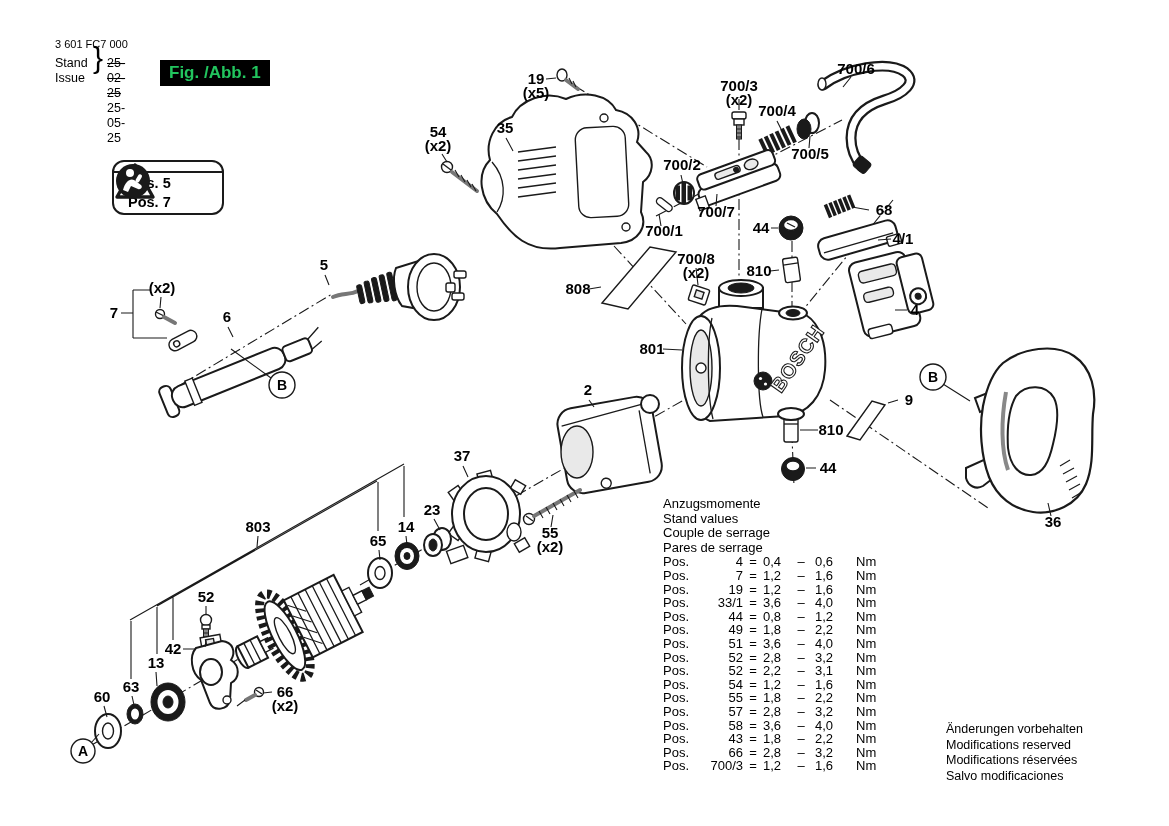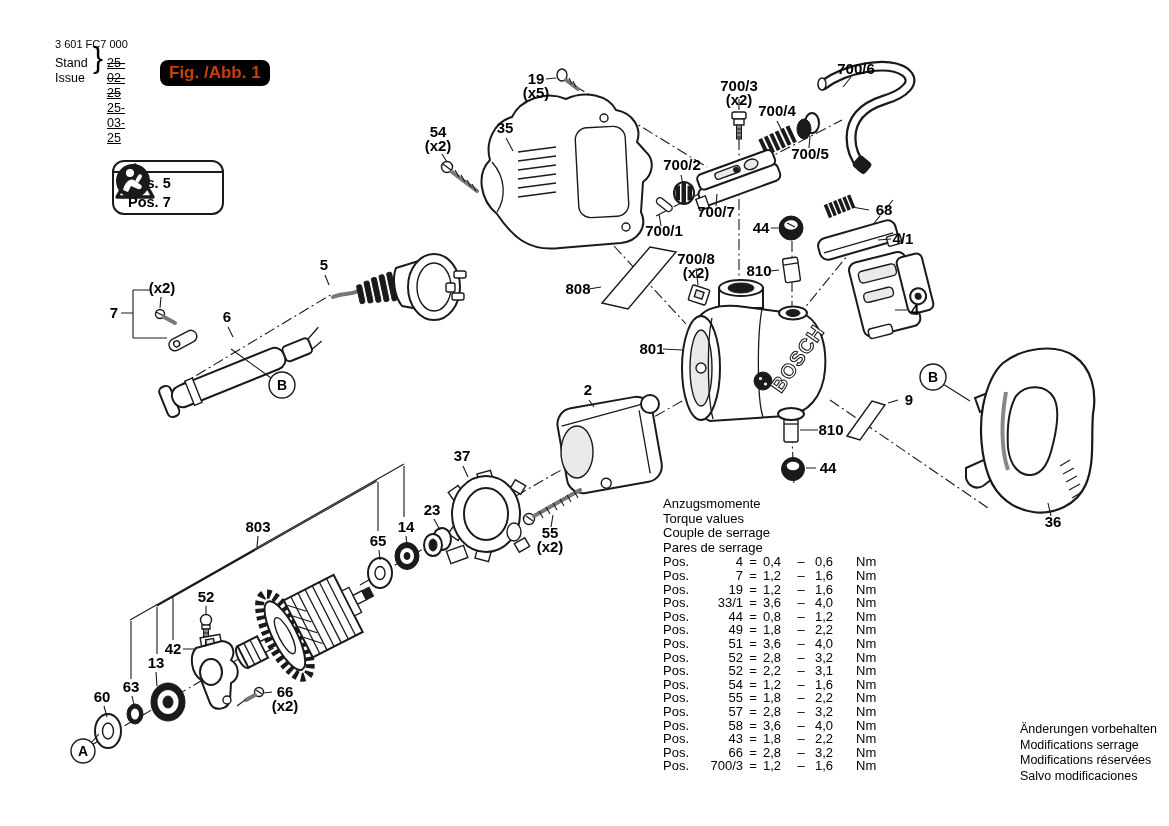--- a/index.html
+++ b/index.html
@@ -18,38 +18,38 @@
   .thr{stroke:#1a1a1a;stroke-width:1.1;fill:none;}
   .lbl{font:bold 15px "Liberation Sans",sans-serif;fill:#000;text-anchor:middle;}
   .ref{font:bold 14px "Liberation Sans",sans-serif;fill:#000;text-anchor:middle;}
   .brand{font:bold 20px "Liberation Sans",sans-serif;fill:#fff;stroke:#1a1a1a;stroke-width:1.1;letter-spacing:1px;}
   
   .hdr{position:absolute;left:55px;top:38px;}
   .pn{font-size:11px;}
   .si{position:relative;margin-top:6px;font-size:12.5px;line-height:15px;}
   .si .col1{display:inline-block;vertical-align:top;}
   .brace{position:absolute;left:38px;top:-6px;font-size:30px;font-weight:400;}
-  .dates{position:absolute;left:52px;top:0;text-decoration:underline;}
+  .dates{position:absolute;left:52px;top:0;}
   .strike{text-decoration:line-through;}
-  .figbox{position:absolute;left:160px;top:60px;background:#000;color:#c2410c;
-          font-size:17px;font-weight:bold;padding:3px 9px;border-radius:8px;}
+  .figbox{position:absolute;left:160px;top:60px;background:#000;color:#22c55e;
+          font-size:17px;font-weight:bold;padding:3px 9px;}
   
   .wbox{position:absolute;left:112px;top:160px;width:108px;border:2.5px solid #1a1a1a;
         border-radius:12px;background:#fff;}
   .wicons{display:flex;justify-content:center;align-items:center;gap:8px;padding:5px 4px 4px;}
   .wdiv{border-top:2px solid #1a1a1a;}
   .wpos{font-size:14.5px;font-weight:bold;padding:2px 0 3px 14px;line-height:16px;}
   
   .torque{position:absolute;left:655px;top:497px;font-size:13px;line-height:14.6px;margin-left:8px;}
   .trow{display:flex;height:13.6px;line-height:13.6px;}
   .tp{width:36px;} .tn{width:44px;text-align:right;} .te{width:20px;text-align:center;}
   .tv1{width:30px;} .td{width:16px;text-align:center;}
   .tv2{width:30px;text-align:center;} .tu{width:30px;padding-left:17px;}
   
-  .footer{position:absolute;left:1020px;top:722px;font-size:12.5px;line-height:15.5px;}
+  .footer{position:absolute;left:946px;top:722px;font-size:12.5px;line-height:15.5px;}
 </style>
 </head>
 <body>
 
 <div class="page">
 
 <svg width="1169" height="826" viewBox="0 0 1169 826">
 
   <path class="ax" d="M90,746 L247,654 M360,585 L703,389 M162,396 L332,294 M614,246 L686,324 M656,216 L842,120 M739,99 L739,306 M792,241 L792,309 M791,412 L794,486 M893,200 L798,316 M830,400 L988,508 M575,86 L707,167"></path>
 
@@ -386,21 +386,21 @@
 <div class="hdr">
   <div class="pn">3 601 FC7 000</div>
   <div class="si">
     <div class="col1">
       <div>Stand</div>
       <div>Issue</div>
     </div>
     <span class="brace">}</span>
     <div class="dates">
       <div class="strike">25-02-25</div>
-      <div>25-03-25</div>
+      <div>25-05-25</div>
     </div>
   </div>
 </div>
 <div class="figbox">Fig. /Abb. 1</div>
 
 <div class="wbox">
   <div class="wicons">
     <svg width="42" height="38" viewBox="0 0 42 38">
       <polygon points="21,3 39,35 3,35" fill="#fff" stroke="#1a1a1a" stroke-width="3.4" stroke-linejoin="round"></polygon>
       <rect x="19" y="13" width="4" height="12" fill="#1a1a1a"></rect>
@@ -413,21 +413,21 @@
       <rect x="23" y="12" width="4" height="9" rx="2" fill="#fff" transform="rotate(30 25 16)"></rect>
     </svg>
   </div>
   <div class="wdiv"></div>
   <div class="wpos">Pos. 5</div>
   <div class="wpos" style="padding-top:0">Pos. 7</div>
 </div>
 
 <div class="torque">
   <div>Anzugsmomente</div>
-  <div>Torque values</div>
+  <div>Stand values</div>
   <div>Couple de serrage</div>
   <div>Pares de serrage</div>
   <div class="trow">
         <span class="tp">Pos.</span>
         <span class="tn">4</span>
         <span class="te">=</span>
         <span class="tv1">0,4</span>
         <span class="td">–</span>
         <span class="tv2">0,6</span>
         <span class="tu">Nm</span>
@@ -564,18 +564,18 @@
         <span class="te">=</span>
         <span class="tv1">1,2</span>
         <span class="td">–</span>
         <span class="tv2">1,6</span>
         <span class="tu">Nm</span>
       </div>
 </div>
 
 <div class="footer">
   <div>Änderungen vorbehalten</div>
-  <div>Modifications serrage</div>
+  <div>Modifications reserved</div>
   <div>Modifications réservées</div>
   <div>Salvo modificaciones</div>
 </div>
 
 </div>
 
 </body></html>

